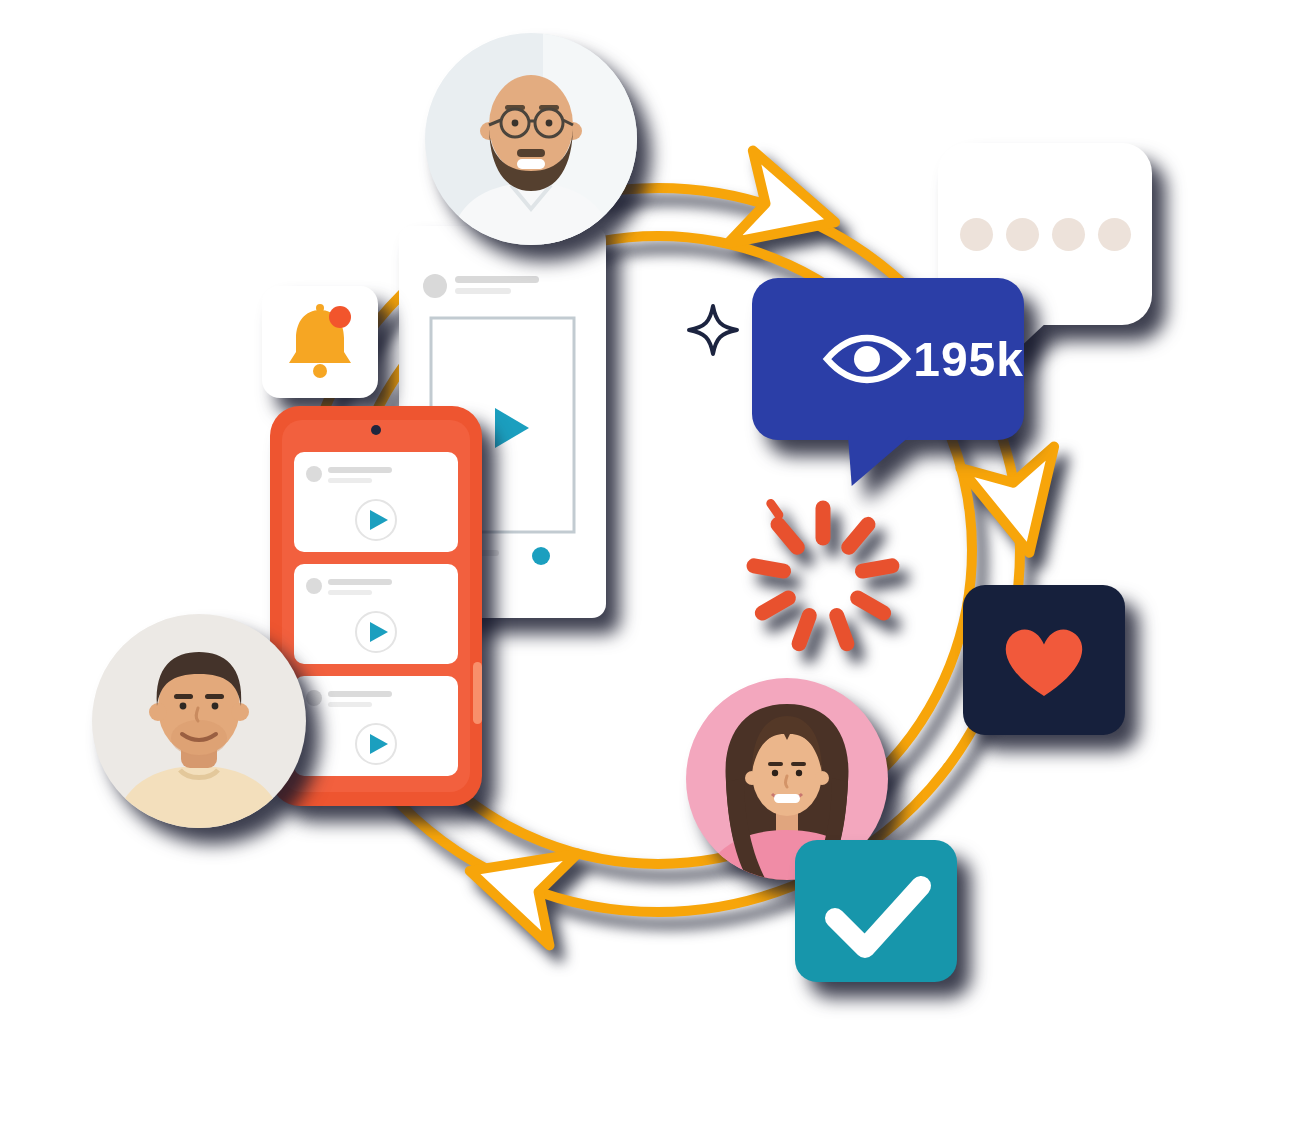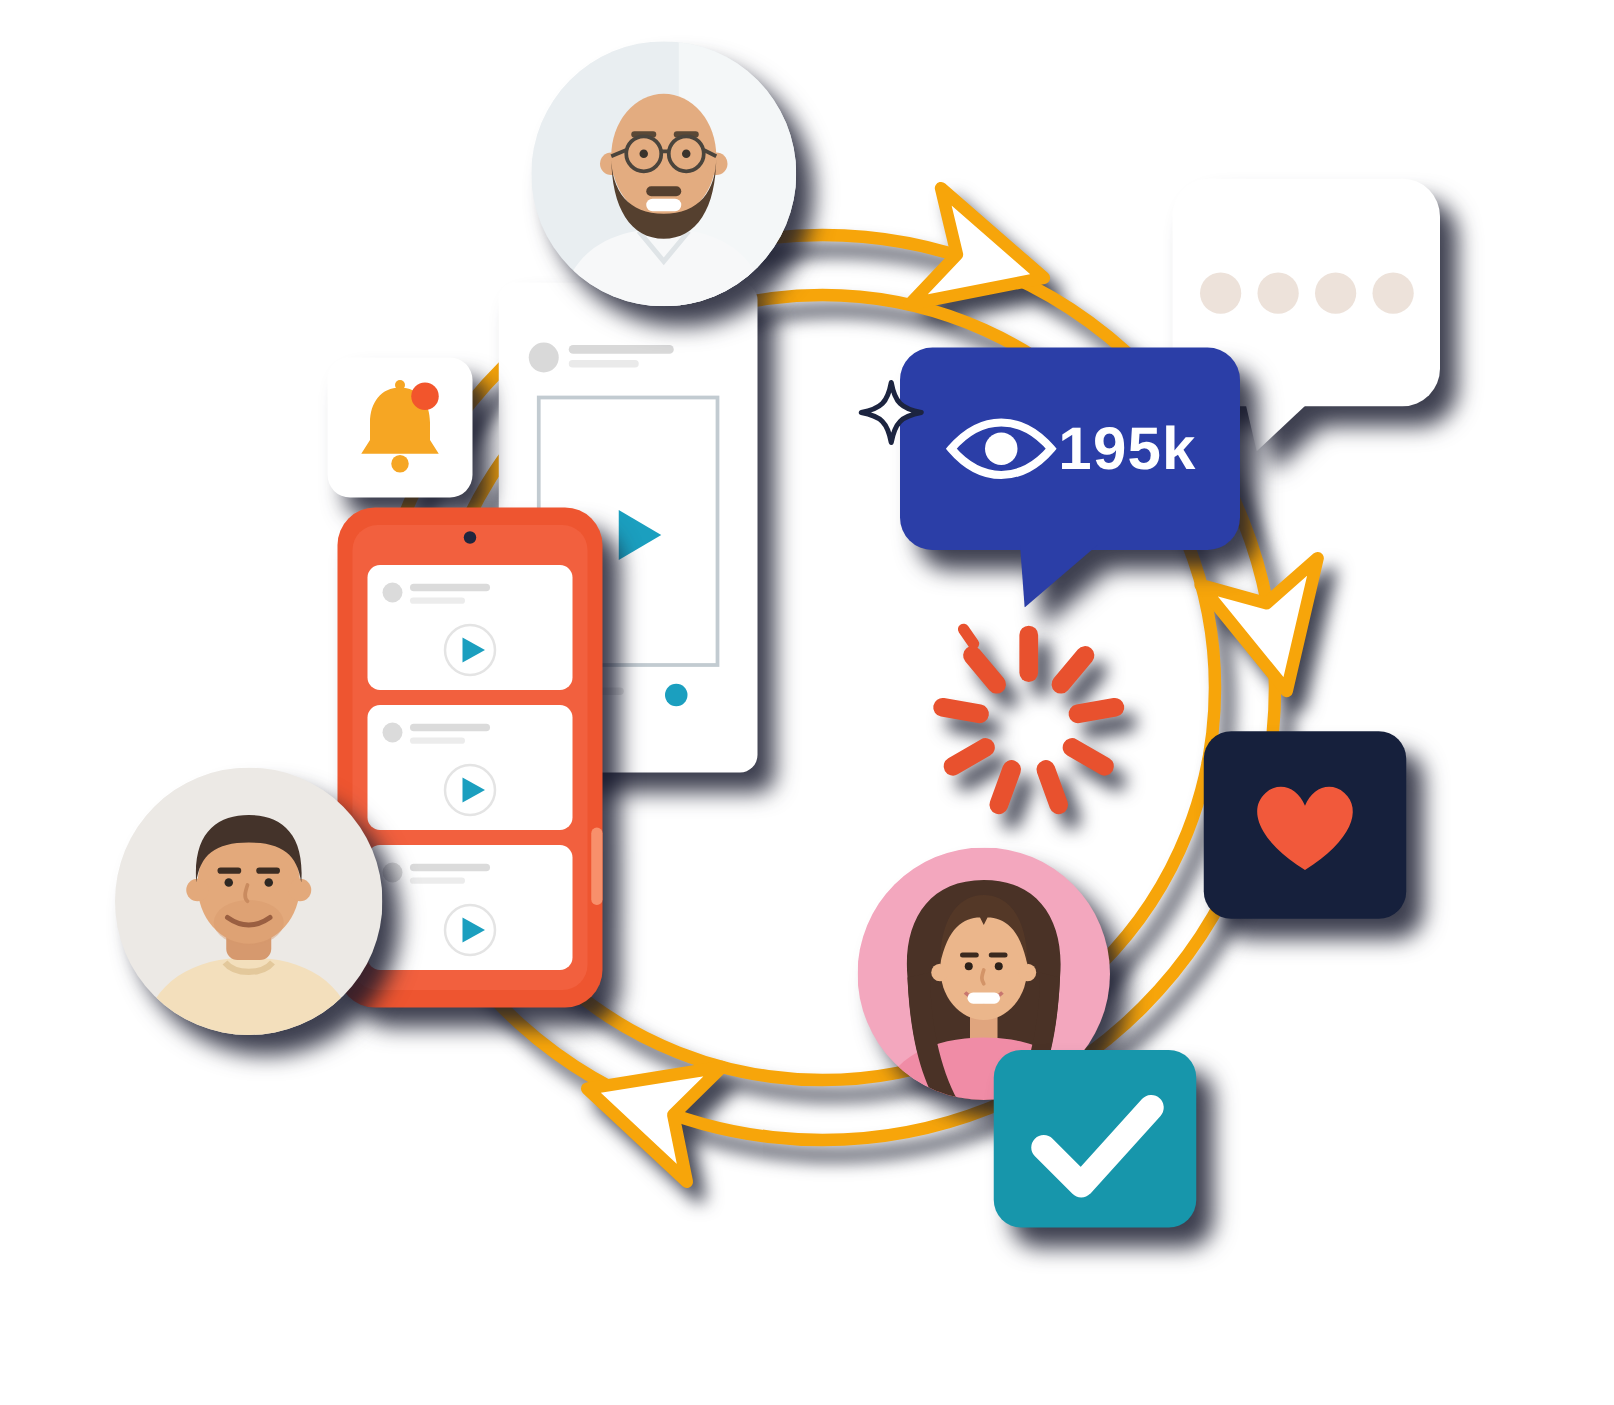--- a/index.html
+++ b/index.html
@@ -27,22 +27,22 @@
   .avatar-woman{left:686px;top:678px;width:202px;height:202px;}
 
   
   .chat-bubble{left:938px;top:143px;width:214px;height:182px;background:#fff;border-radius:30px;
     display:flex;align-items:center;justify-content:center;gap:13px;}
   .chat-bubble::after{content:'';position:absolute;left:58px;bottom:-36px;width:52px;height:40px;
     background:#fff;clip-path:polygon(0 0,100% 0,18% 100%);}
   .chat-dot{width:33px;height:33px;border-radius:50%;background:#EDE2DA;}
 
   
-  .views-bubble{left:720px;top:278px;width:272px;height:162px;background:#2B3EA7;border-radius:26px;
-    display:flex;align-items:center;justify-content:center;}
+  .views-bubble{left:752px;top:278px;width:272px;height:162px;background:#2B3EA7;border-radius:26px;
+    display:flex;align-items:center;justify-content:flex-end;}
   .views-bubble::after{content:'';position:absolute;left:96px;bottom:-46px;width:62px;height:50px;
     background:#2B3EA7;clip-path:polygon(0 0,100% 0,6% 100%);}
   .views-count{color:#fff;font-size:48px;font-weight:700;letter-spacing:1px;}
 
   
   .phone{left:268px;top:404px;width:216px;height:404px;}
 
   
   .sparkle{left:683px;top:300px;width:60px;height:60px;}
   .burst{left:728px;top:483px;width:190px;height:190px;}

